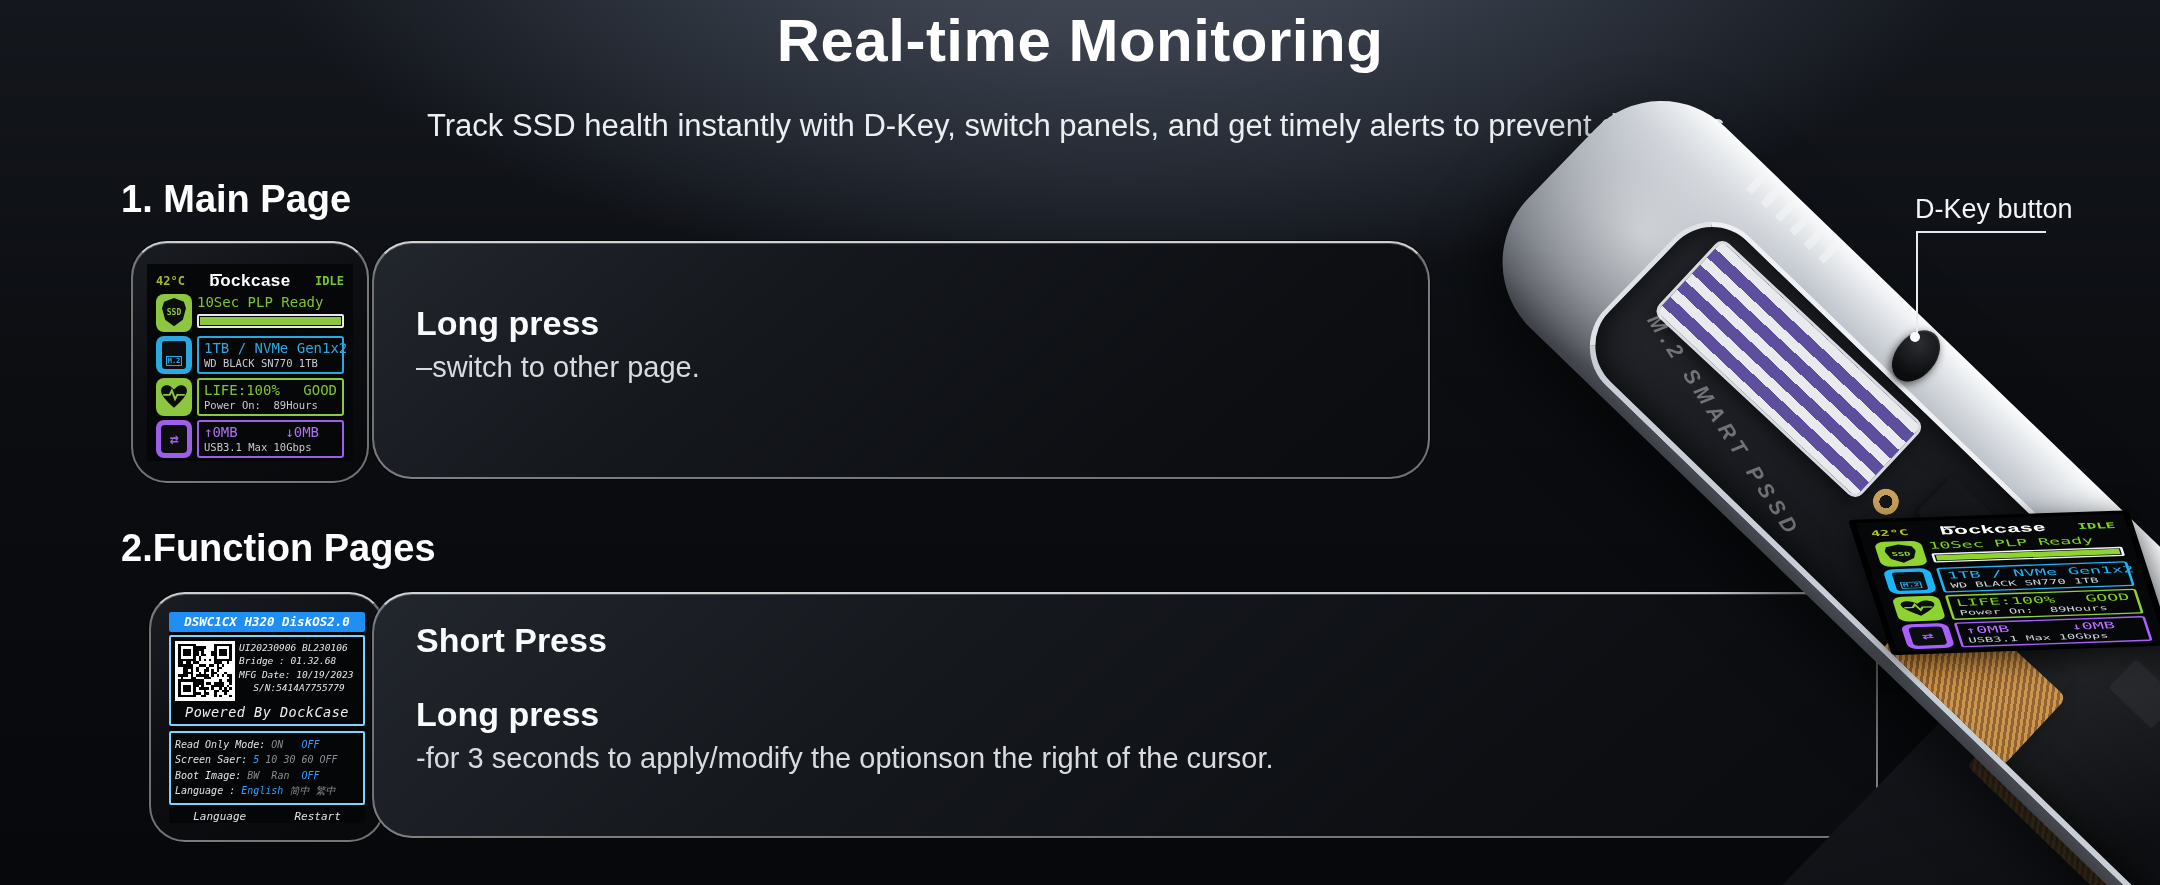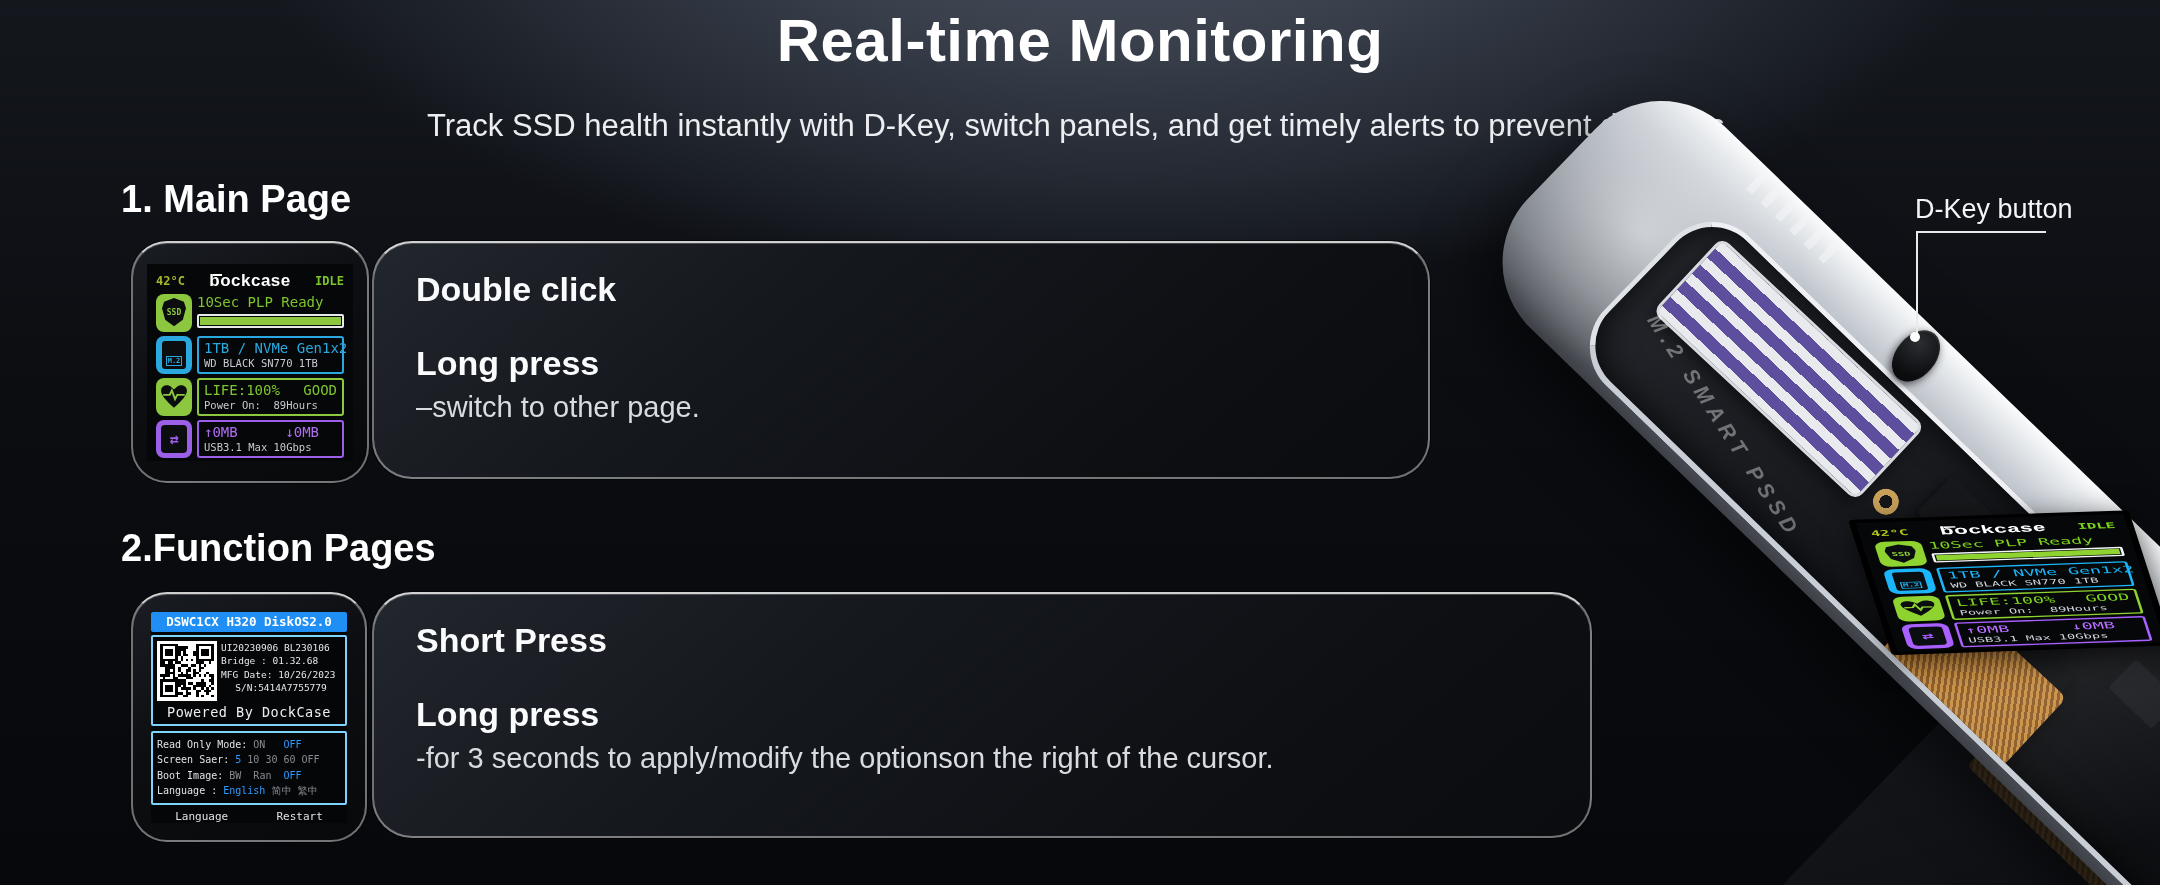--- a/index.html
+++ b/index.html
@@ -22,22 +22,22 @@
   
   .screen-box,.info-panel{
     position:absolute;border-radius:36px;
     border:2px solid rgba(255,255,255,.42);border-top-color:rgba(255,255,255,.8);
     background:linear-gradient(140deg,#22262d 0%,#15181d 35%,#0d0f13 75%,#0a0c0f 100%);
     box-shadow:inset 0 1px 0 rgba(255,255,255,.22), 0 0 0 1px rgba(0,0,0,.55);
   }
   .screen-box{display:flex;align-items:center;justify-content:center;background:linear-gradient(150deg,#1a1d23 0%,#0c0e11 45%,#08090b 100%);}
   #screen-box-1{left:131px;top:241px;width:234px;height:238px;}
   #panel-1{left:372px;top:241px;width:1058px;height:238px;border-radius:40px;}
-  #screen-box-2{left:131px;top:592px;width:232px;height:246px;}
-  #panel-2{left:372px;top:592px;width:1220px;height:246px;border-radius:40px;}
+  #screen-box-2{left:149px;top:592px;width:232px;height:246px;font-style:italic;}
+  #panel-2{left:372px;top:592px;width:1506px;height:246px;border-radius:40px;}
   .info-panel{padding:26px 42px;box-sizing:border-box;color:#fff;}
   .instr-title{font-size:34px;font-weight:700;color:#fafbfc;line-height:1.18;}
   .instr-desc{font-size:29px;font-weight:400;color:#d8dbe0;line-height:1.3;margin-top:6px;}
   .instr-gap{height:34px;}
 
   
   .screen{width:206px;height:197px;background:#060708;box-sizing:border-box;
     padding:6px 9px 6px 9px;font-family:"DejaVu Sans Mono",monospace;}
   .scr-head{display:flex;align-items:center;height:22px;margin-bottom:2px;}
   .scr-temp{font-size:12px;font-weight:700;color:#a9b82c;}
@@ -210,21 +210,20 @@
           <span>↓0MB</span>
         </div>
         <div class="l2">USB3.1 Max 10Gbps</div>
       </div>
     </div>
   </div>
 
 </div>
 
 <div class="info-panel" id="panel-1">
-  <div class="instr-title">Double click</div>
   <div class="instr-gap"></div>
   <div class="instr-title">Long press</div>
   <div class="instr-desc">–switch to other page.</div>
 </div>
 
 <div class="screen-box" id="screen-box-2">
   <div class="fscreen">
     <div class="f-head">DSWC1CX H320 DiskOS2.0</div>
     <div class="f-box">
       <div class="f-info">
@@ -667,21 +666,21 @@
             <div></div>
             <div class="q"></div>
             <div></div>
             <div></div>
             <div></div>
             <div class="q"></div>
           </div>
         <div class="f-lines">
           <div class="f-line">UI20230906 BL230106</div>
           <div class="f-line">Bridge : 01.32.68</div>
-          <div class="f-line">MFG Date: 10/26/2023</div>
+          <div class="f-line">MFG Date: 10/19/2023</div>
           <div class="f-line f-sn">
             <span>S/N:</span><span>5414A7755779</span>
           </div>
         </div>
       </div>
       <div class="f-powered">Powered By DockCase</div>
     </div>
     <div class="f-box f-set">
       <div class="f-srow"><span>Read Only Mode:</span> <span class="opt">ON</span>   <span class="sel">OFF</span></div>
       <div class="f-srow"><span>Screen Saer:</span> <span class="sel">5</span> <span class="opt">10</span> <span class="opt">30</span> <span class="opt">60</span> <span class="opt">OFF</span></div>

